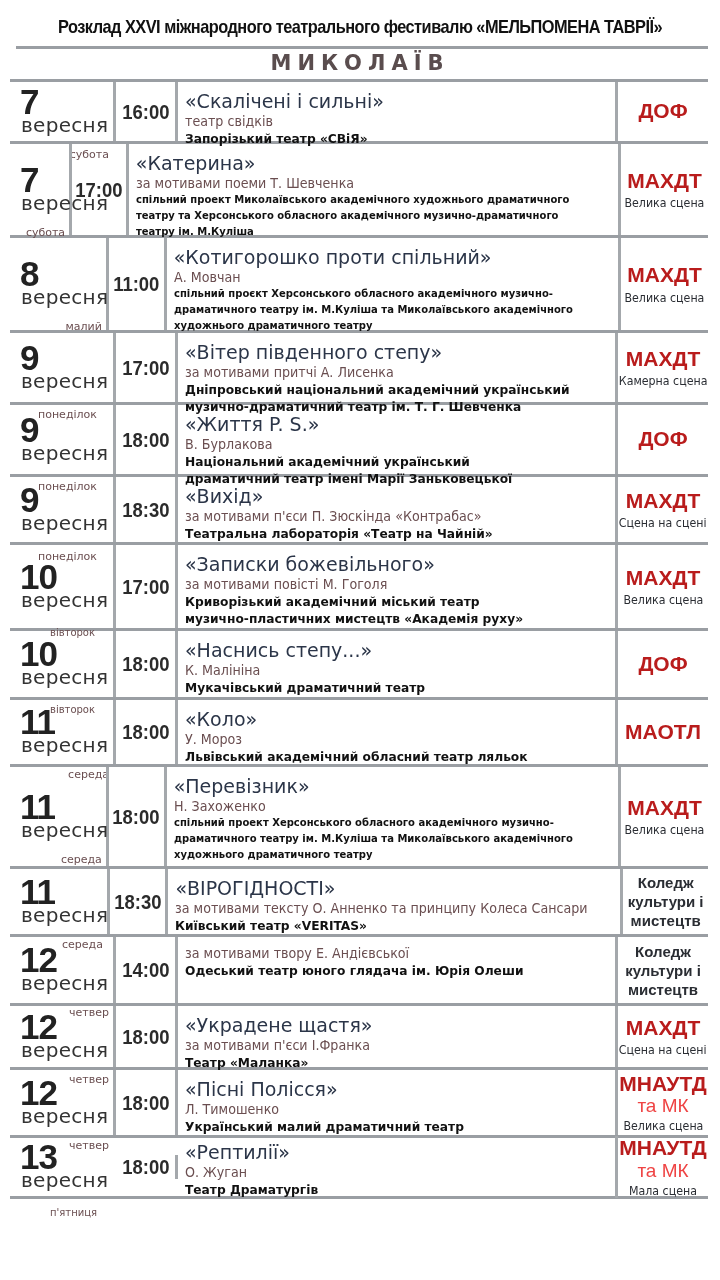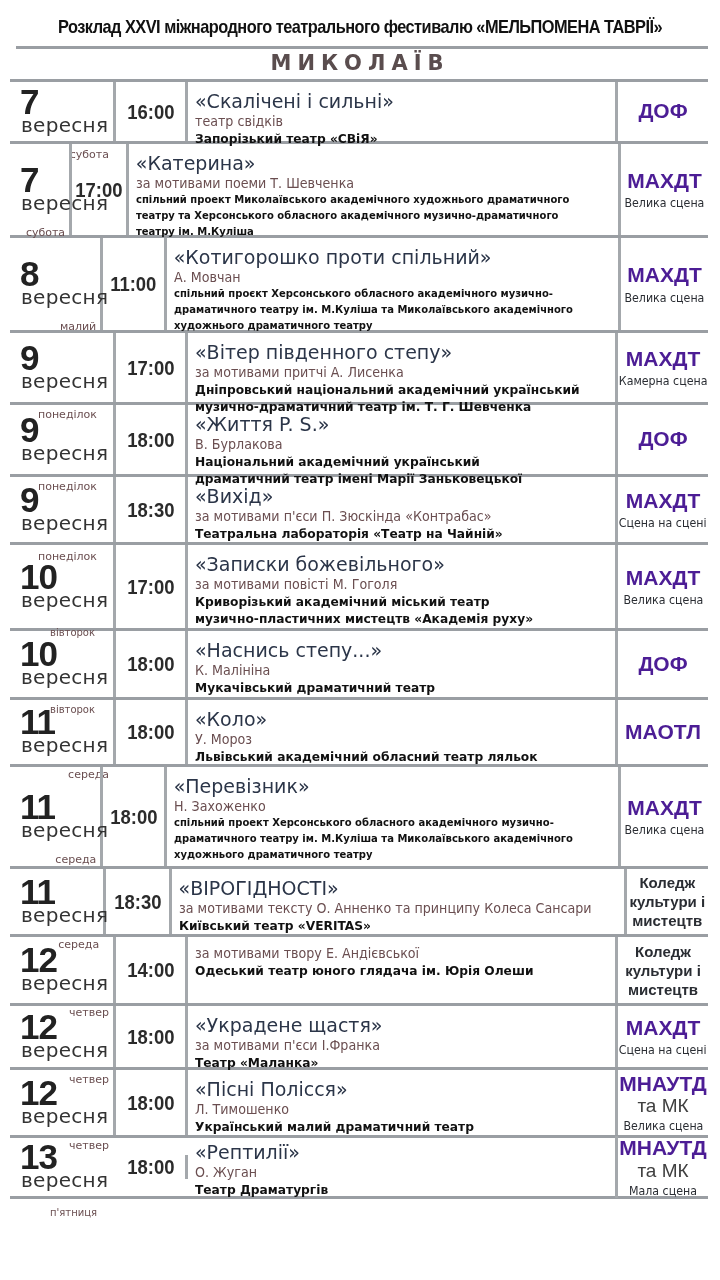--- a/index.html
+++ b/index.html
@@ -12,36 +12,36 @@
   .rule-top { position: absolute; left: 16px; width: 692px; top: 46px; height: 3px; background: #9a9ea3; }
   .city {
     position: absolute; left: 0; top: 51px; width: 720px; text-align: center;
     font-family: "DejaVu Sans", sans-serif; font-weight: bold; font-size: 21px;
     letter-spacing: 6px; color: #5a4d4e;
   }
   .table { position: absolute; left: 10px; top: 79px; width: 698px; }
   .row { display: flex; border-top: 3px solid #9a9ea3; box-sizing: border-box; }
   .row.last { border-bottom: 3px solid #9a9ea3; }
   .c-date { width: 106px; border-right: 3px solid #a4a8ac; position: relative; box-sizing: border-box; }
-  .c-time { width: 72px; border-right: 3px solid #a4a8ac; display: flex; align-items: center; justify-content: center; box-sizing: border-box; }
+  .c-time { width: 62px; border-right: 3px solid #a4a8ac; display: flex; align-items: center; justify-content: center; box-sizing: border-box; }
   .c-main { flex: 1; padding: 8px 6px 4px 7px; box-sizing: border-box; }
   .c-venue { width: 93px; border-left: 3px solid #a4a8ac; display: flex; flex-direction: column; align-items: center; justify-content: center; box-sizing: border-box; text-align: center; }
   .day-num { position: absolute; left: 10px; top: 1px; font-size: 35px; font-weight: bold; line-height: 1; color: #222; font-family: "Liberation Sans", sans-serif; letter-spacing: -1px; }
   .weekday { position: absolute; right: 4px; top: 21px; font-size: 11px; color: #6a4e50; font-family: "DejaVu Sans", sans-serif; margin-top: 44px; }
   .weekday.low { top: 25px; left: 28px; right: auto; }
   .weekday.low2 { top: 25px; left: 40px; right: auto; font-size: 10px; }
   .month { position: absolute; left: 11px; bottom: 4px; font-size: 20px; color: #333; font-family: "DejaVu Sans", sans-serif; letter-spacing: 0.3px; }
   .date-inner { position: absolute; left: 0; right: 0; top: 50%; height: 58px; margin-top: -29px; }
   .time { font-family: "Liberation Sans", sans-serif; font-weight: bold; font-size: 21px; color: #2b2b2b; transform: scaleX(0.88); }
   .title { font-size: 19px; color: #2b3548; line-height: 23px; }
   .sub { font-size: 13.5px; color: #6a4e50; line-height: 17px; transform: scaleX(0.94); transform-origin: left; white-space: nowrap; }
   .org { font-size: 13px; font-weight: bold; color: #111; line-height: 17px; transform: scaleX(0.94); transform-origin: left; white-space: nowrap; }
   .org.small { font-size: 11px; line-height: 16px; transform: scaleX(0.91); }
-  .v-main { font-size: 21px; font-weight: bold; color: #4c1d95; font-family: "Liberation Sans", sans-serif; line-height: 1.15; }
-  .v-mid { font-size: 19px; color: #404040; font-family: "Liberation Sans", sans-serif; line-height: 1.05; }
+  .v-main { font-size: 21px; font-weight: bold; color: #b91c1c; font-family: "Liberation Sans", sans-serif; line-height: 1.15; }
+  .v-mid { font-size: 19px; color: #ef4444; font-family: "Liberation Sans", sans-serif; line-height: 1.05; }
   .v-sub { font-size: 12px; color: #2a2d33; margin-top: 3px; white-space: nowrap; transform: scaleX(0.92); }
   .v-text { font-size: 15px; font-weight: bold; color: #2a2d33; line-height: 19px; font-family: "Liberation Sans", sans-serif; }
 </style>
 </head>
 <body>
 
 <div class="page-title">Розклад XXVI міжнародного театрального фестивалю «МЕЛЬПОМЕНА ТАВРІЇ»</div>
 <div class="rule-top"></div>
 <div class="city">МИКОЛАЇВ</div>
 

